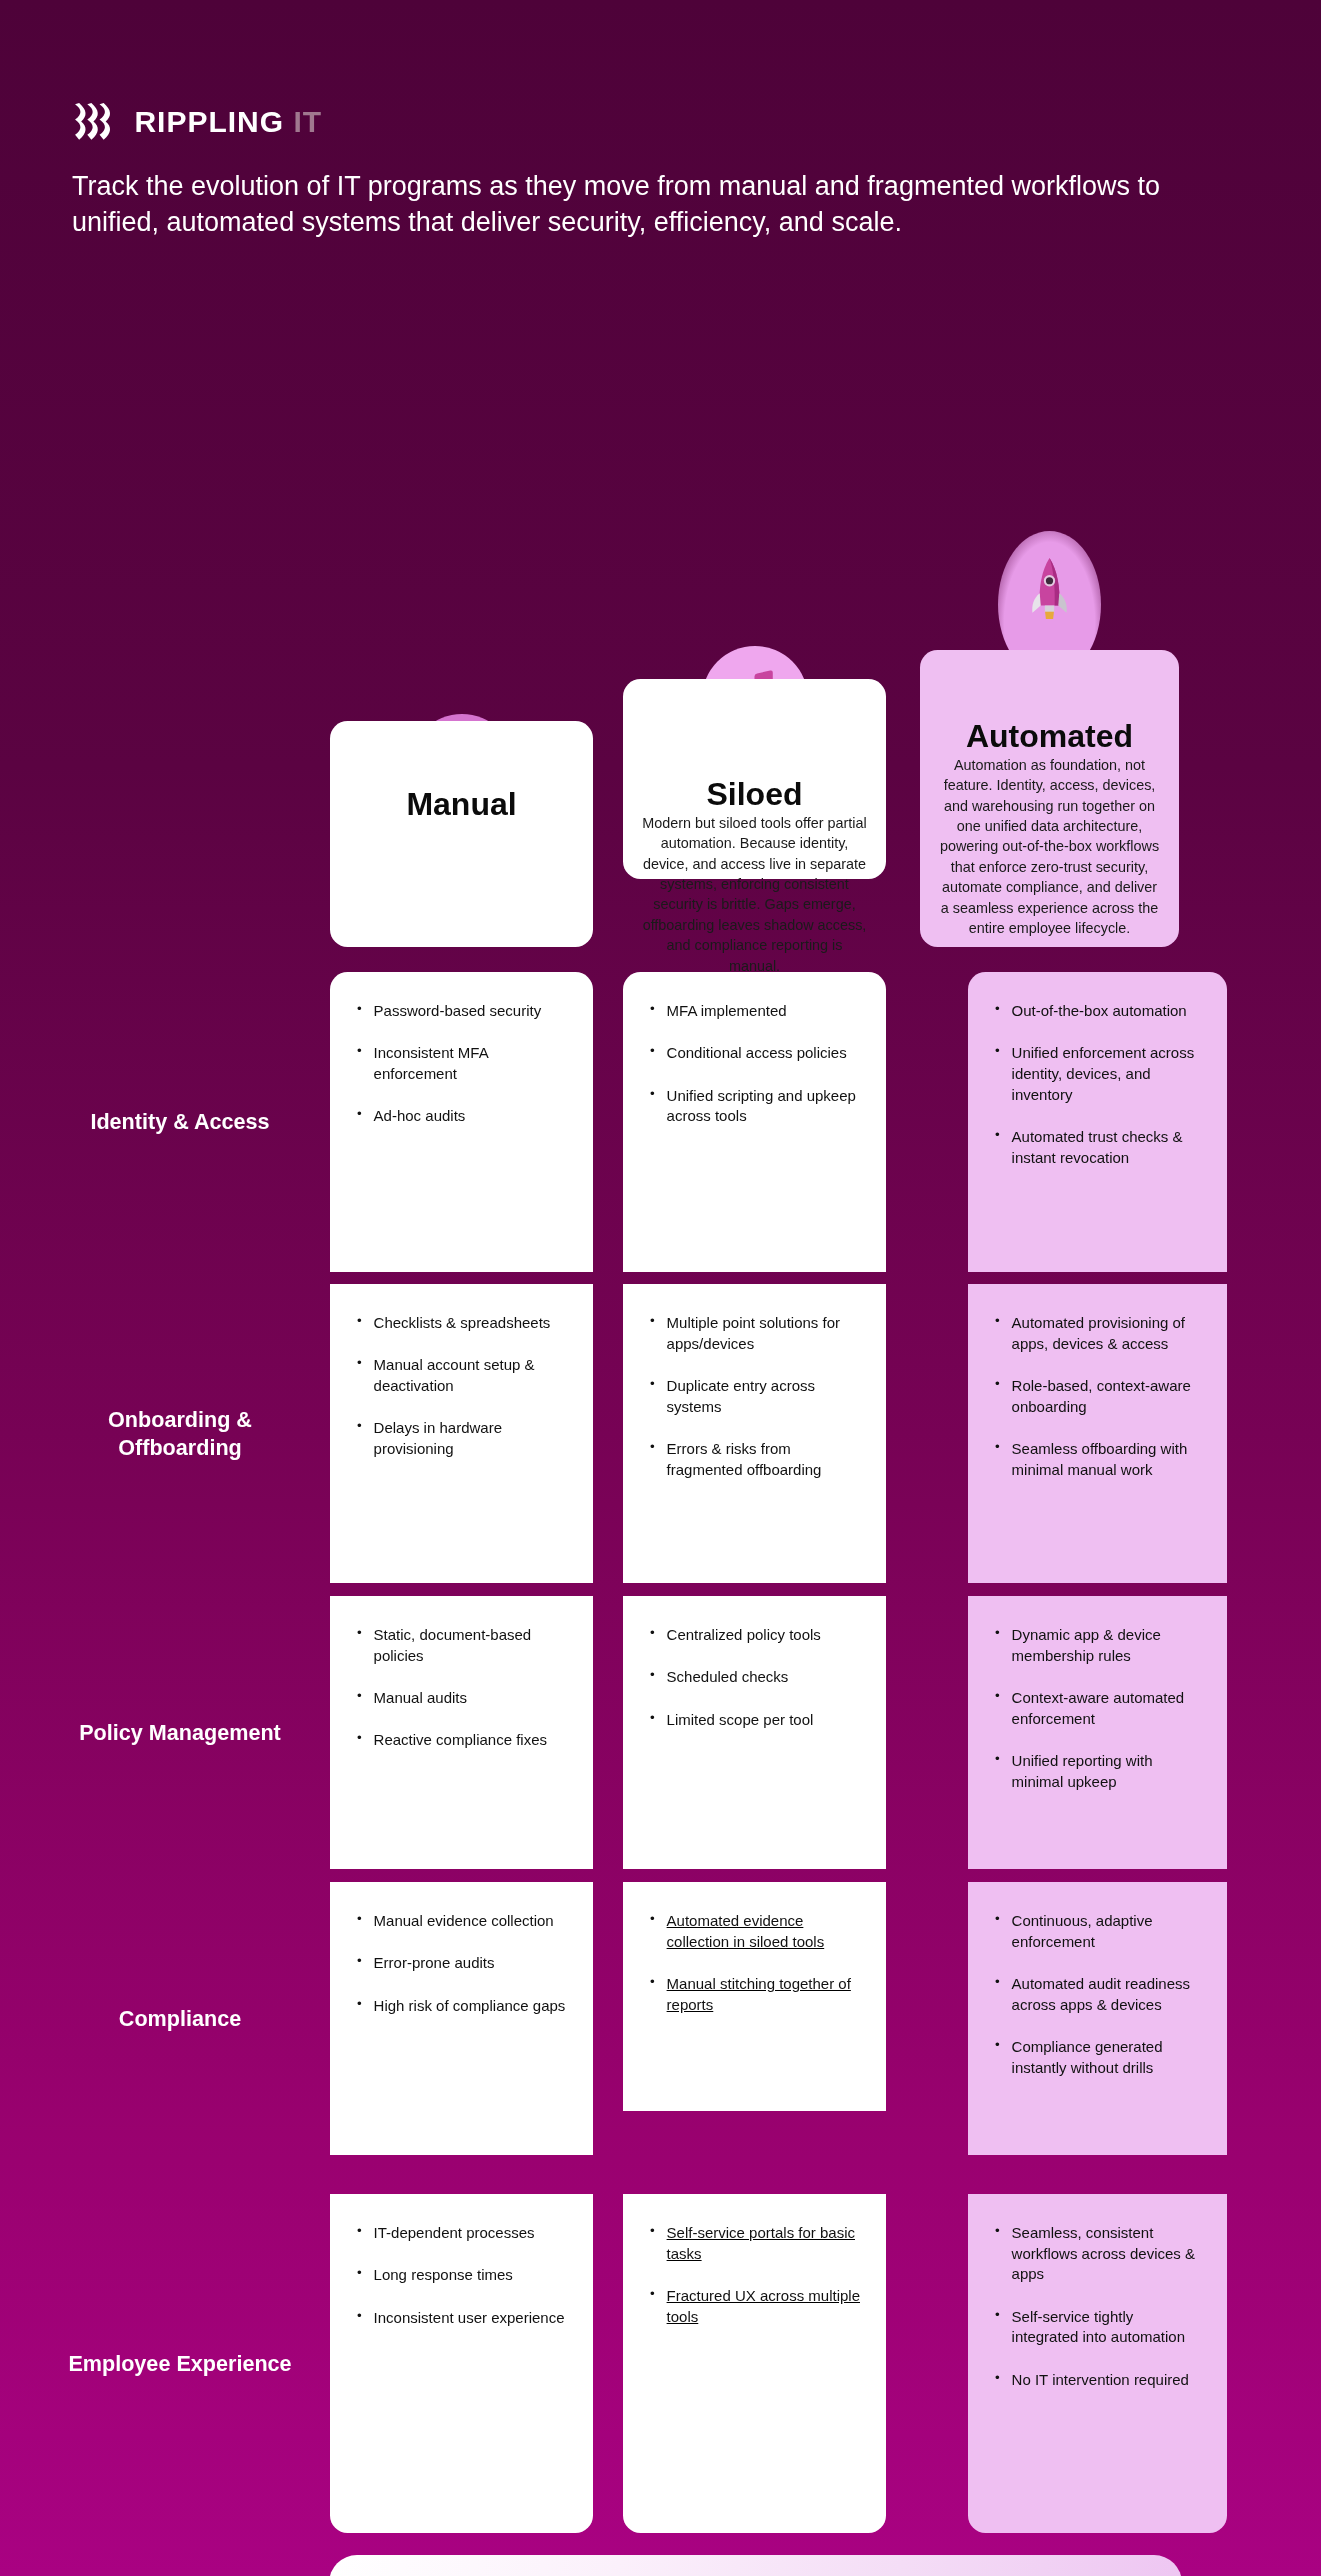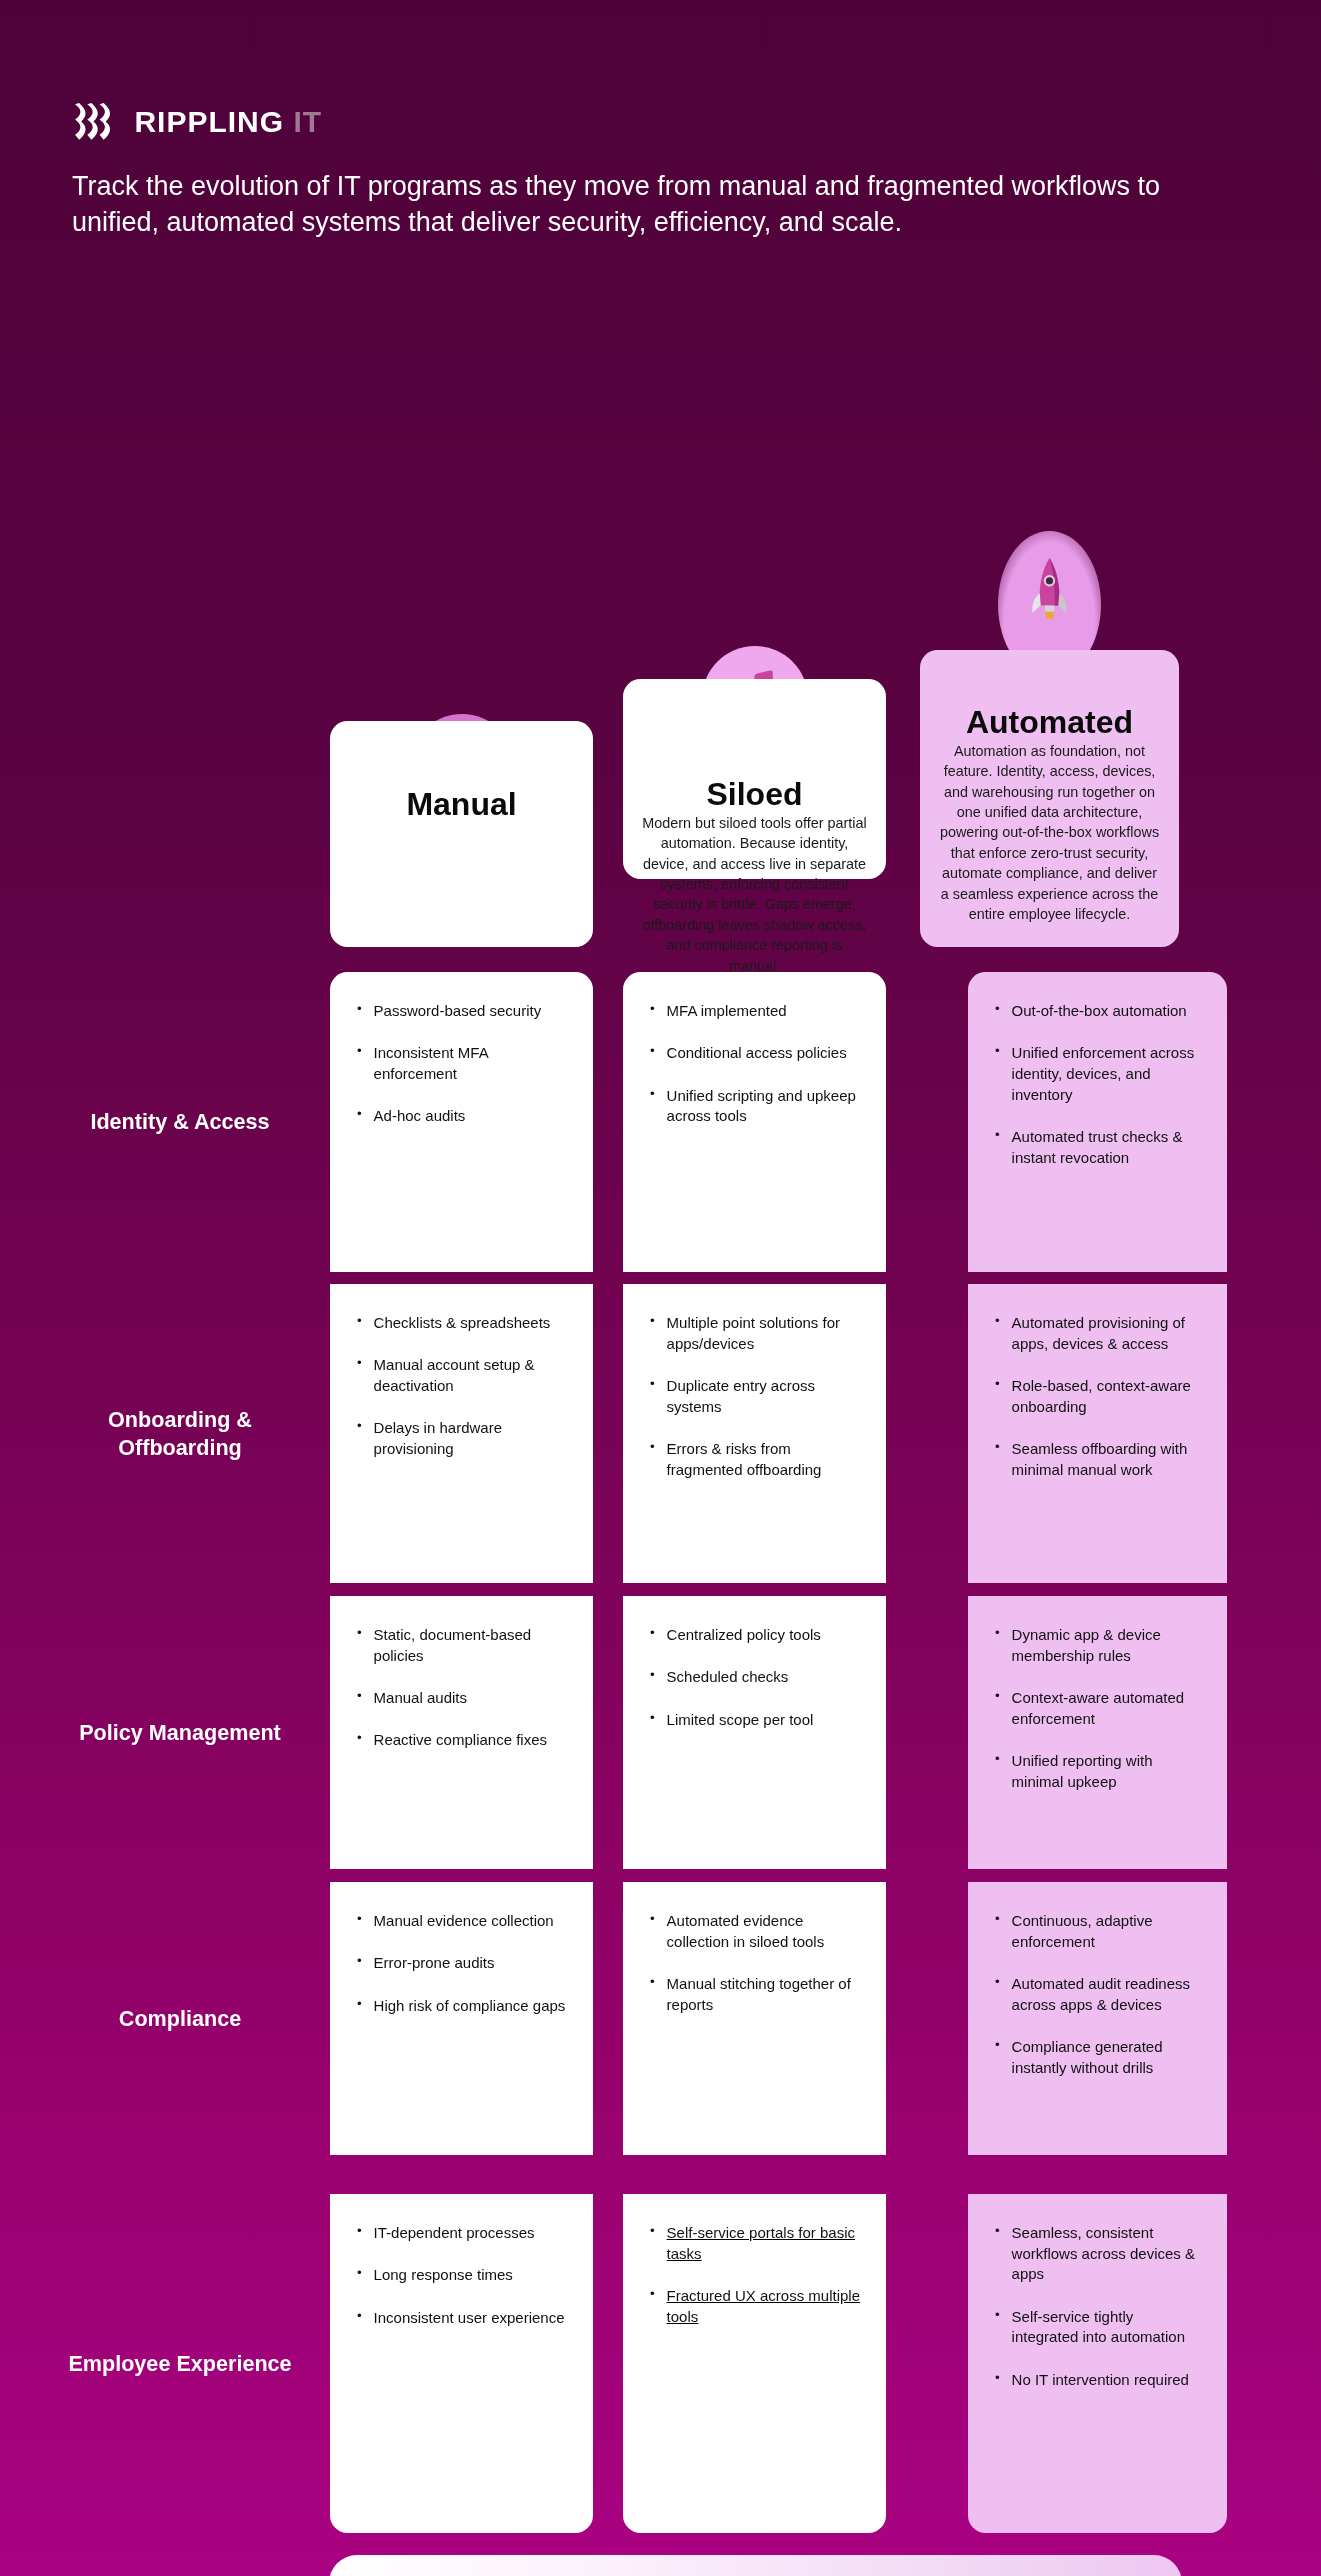--- a/index.html
+++ b/index.html
@@ -49,21 +49,21 @@
   .col-head-desc {
     font-size: 14.4px; font-weight: 400; color: #1A1A1A; line-height: 1.42;
     margin-top: 1px;
   }
 
   #head-manual   { left: 330px;  top: 721px; width: 263px; height: 226px;
                    background:#FFFFFF; padding-top: 67px; }
   #head-siloed   { left: 623px; top: 679px; width: 263px; height: 200px;
                    background:#FFFFFF; padding-top: 99px; }
   #head-auto     { left: 920px; top: 650px; width: 259px; height: 297px;
-                   background:#EFBFF2; padding-top: 56px; }
+                   background:#EFBFF2; padding-top: 70px; }
 
   
   .icon-badge {
     position: absolute;
     border-radius: 50%;
     display: flex; align-items: center; justify-content: center;
   }
   #badge-manual { left: 409px;  top: 714px; width: 106px; height: 106px;
                   background:#D574CF; }
   #badge-siloed { left: 702px; top: 646px; width: 106px; height: 106px;
@@ -288,21 +288,21 @@
       </ul>
     </div>
     <div class="row-label" style="top: 1882px; height: 273px;">Compliance</div>
     <div class="cell c1" style="top: 1882px; height: 273px;">
       <ul>
         <li>Manual evidence collection</li>
         <li>Error-prone audits</li>
         <li>High risk of compliance gaps</li>
       </ul>
     </div>
-    <div class="cell c2" style="top: 1882px; height: 273px;">
+    <div class="cell c2" style="top: 1882px; height: 229px; text-decoration: underline;">
       <ul>
         <li>Automated evidence collection in siloed tools</li>
         <li>Manual stitching together of reports</li>
       </ul>
     </div>
     <div class="cell c3" style="top: 1882px; height: 273px;">
       <ul>
         <li>Continuous, adaptive enforcement</li>
         <li>Automated audit readiness across apps &amp; devices</li>
         <li>Compliance generated instantly without drills</li>

